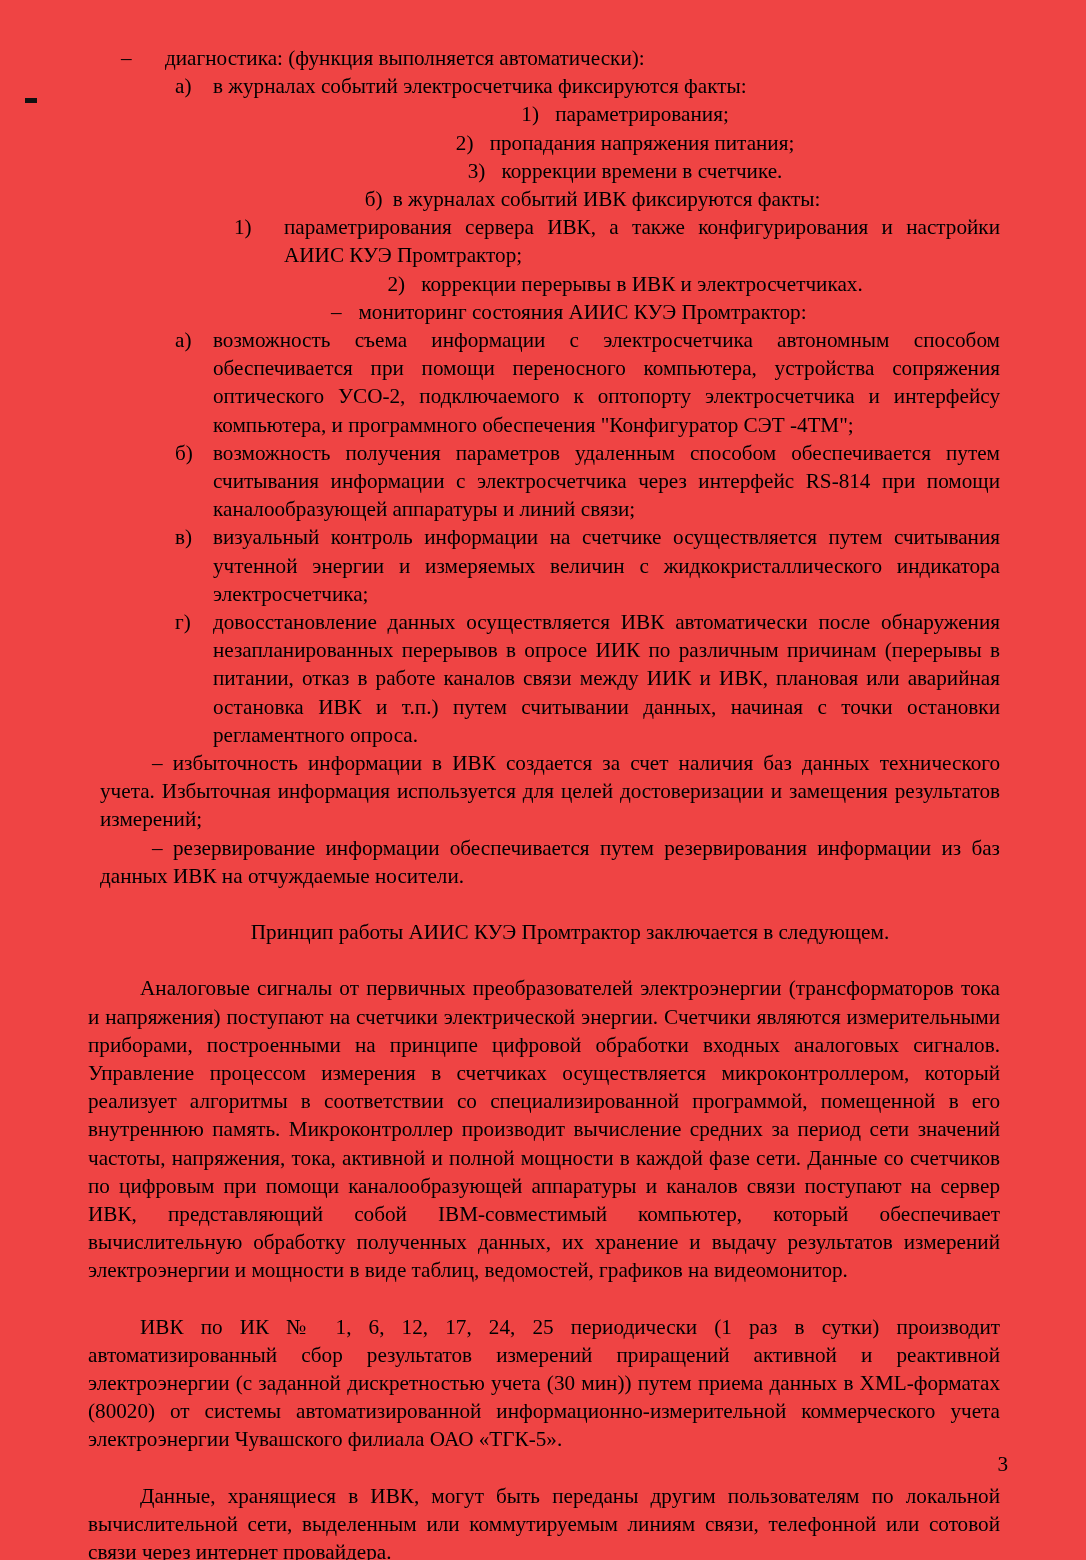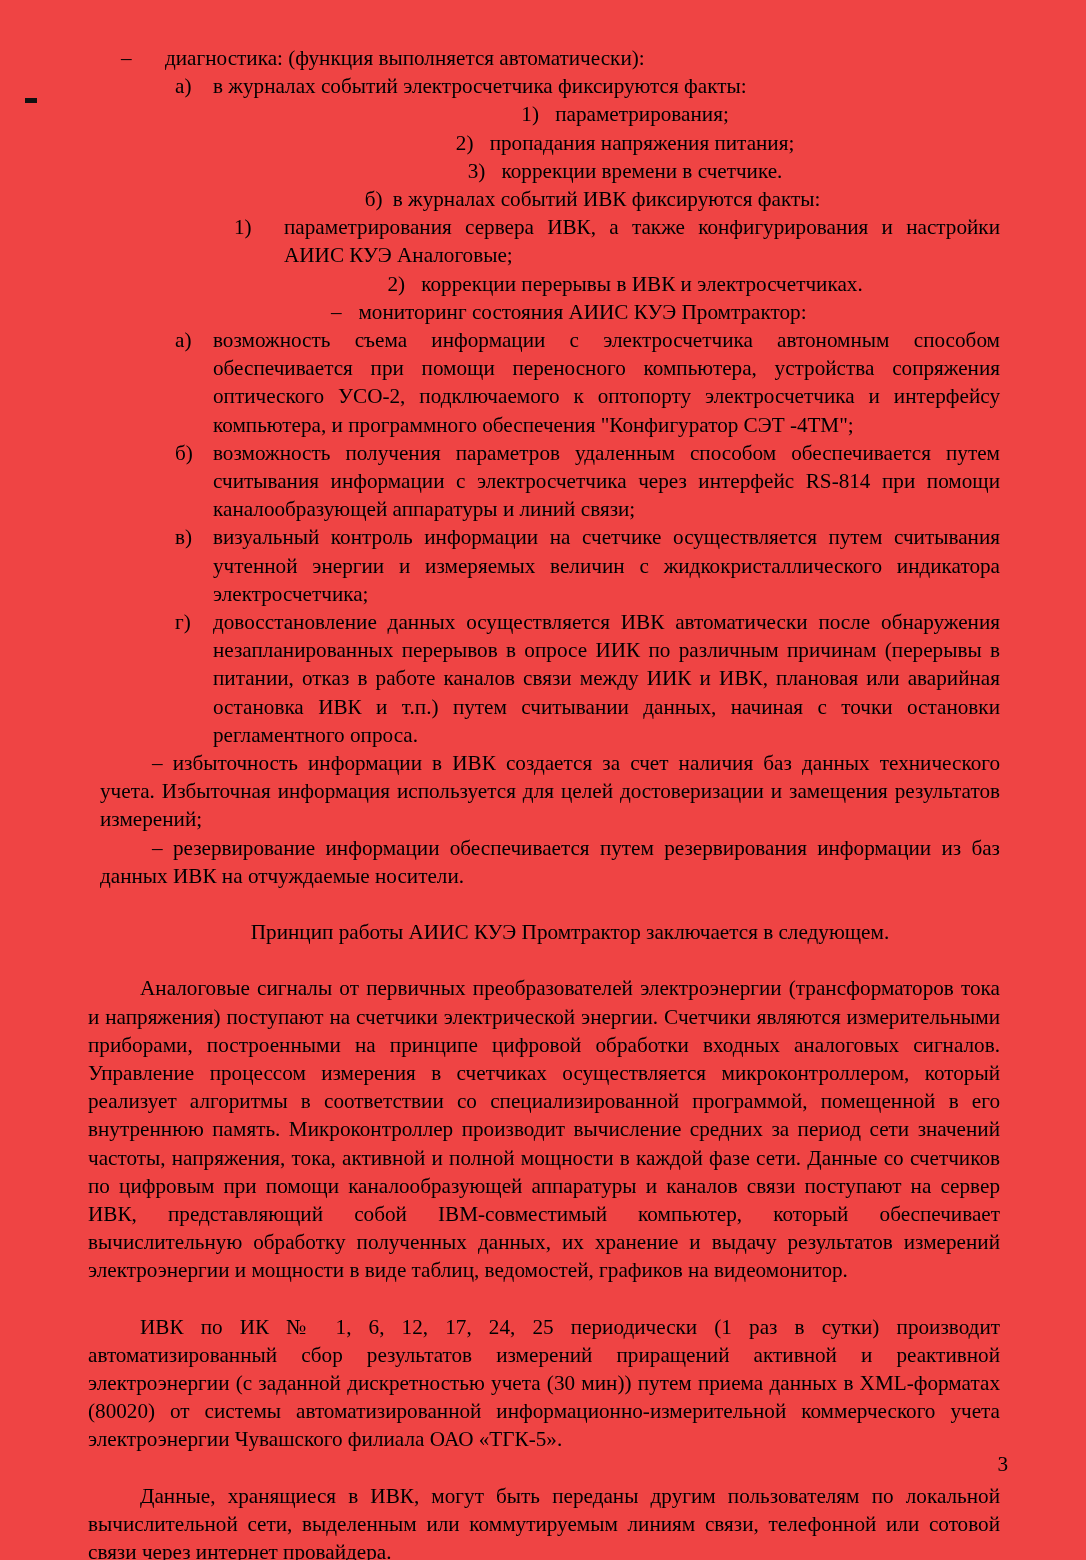--- a/index.html
+++ b/index.html
@@ -91,21 +91,21 @@
     <p class="blk lvl-letter"><span class="mk">а)</span><span>в журналах событий электросчетчика фиксируются факты:</span></p>
 
     <p class="blk lvl-number nojust"><span class="mk">1)</span><span>параметрирования;</span></p>
 
     <p class="blk lvl-number nojust"><span class="mk">2)</span><span>пропадания напряжения питания;</span></p>
 
     <p class="blk lvl-number nojust"><span class="mk">3)</span><span>коррекции времени в счетчике.</span></p>
 
     <p class="blk lvl-letter nojust"><span class="mk">б)</span><span>в журналах событий ИВК фиксируются факты:</span></p>
 
-    <p class="blk lvl-number"><span class="mk">1)</span><span>параметрирования сервера ИВК, а также конфигурирования и настройки АИИС КУЭ Аналоговые;</span></p>
+    <p class="blk lvl-number"><span class="mk">1)</span><span>параметрирования сервера ИВК, а также конфигурирования и настройки АИИС КУЭ Промтрактор;</span></p>
 
     <p class="blk lvl-number nojust"><span class="mk">2)</span><span>коррекции перерывы в ИВК и электросчетчиках.</span></p>
 
     <p class="blk lvl-dash nojust"><span class="mk">–</span><span>мониторинг состояния АИИС КУЭ Промтрактор:</span></p>
 
     <p class="blk lvl-letter"><span class="mk">а)</span><span>возможность съема информации с электросчетчика автономным способом обеспечивается при помощи переносного компьютера, устройства сопряжения оптического УСО-2, подключаемого к оптопорту  электросчетчика и интерфейсу компьютера, и программного обеспечения "Конфигуратор СЭТ -4ТМ";</span></p>
 
     <p class="blk lvl-letter"><span class="mk">б)</span><span>возможность получения параметров удаленным способом обеспечивается путем считывания информации с электросчетчика через интерфейс RS-814 при помощи каналообразующей аппаратуры и линий связи;</span></p>
 
     <p class="blk lvl-letter"><span class="mk">в)</span><span>визуальный контроль информации на счетчике осуществляется путем считывания учтенной энергии и измеряемых величин с жидкокристаллического индикатора электросчетчика;</span></p>

